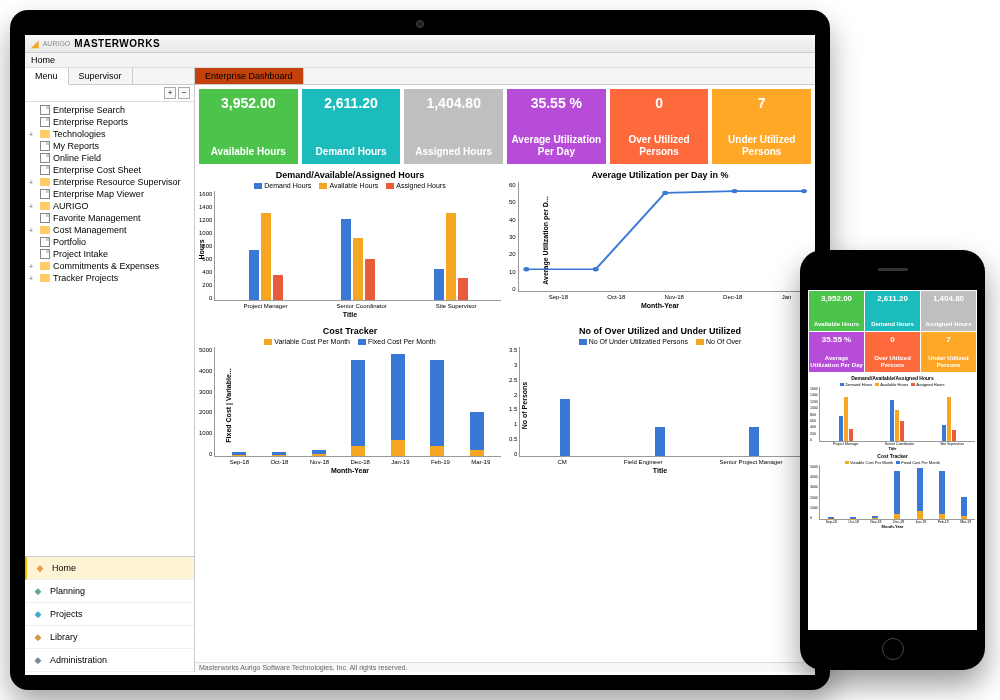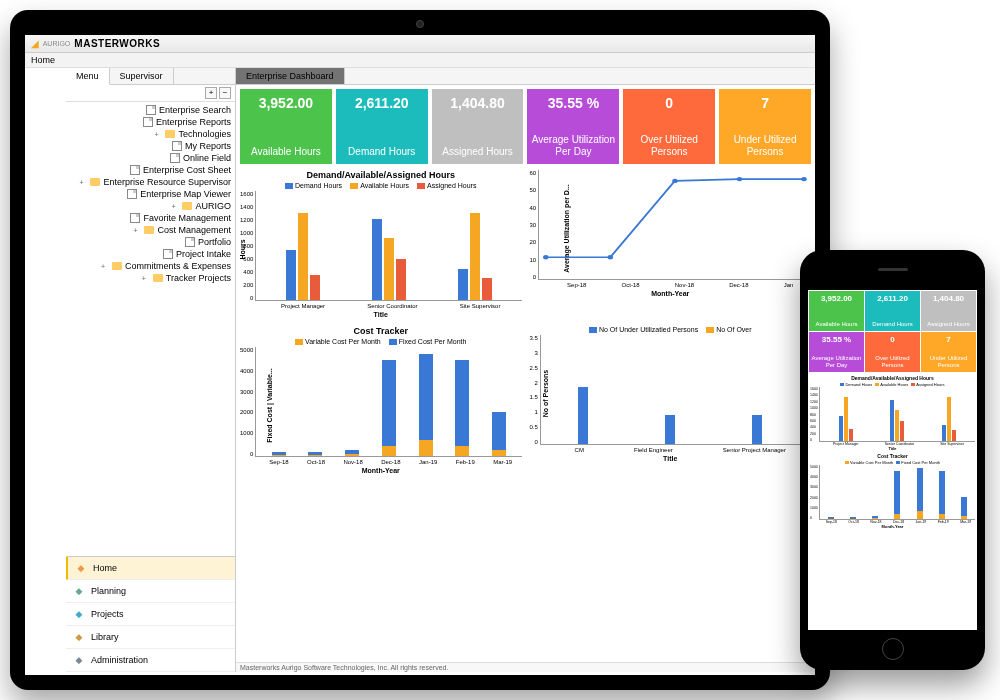--- a/index.html
+++ b/index.html
@@ -13,51 +13,51 @@
 
 .phone-frame { position: absolute; top: 250px; left: 800px; width: 185px; height: 420px; background: #000; border-radius: 22px; padding: 40px 8px 40px 8px; box-shadow: 0 15px 30px rgba(0,0,0,0.4); z-index: 100; }
 .phone-screen { width: 100%; height: 100%; background: #fff; overflow: hidden; font-size: 5px; }
 .phone-speaker { position: absolute; top: 18px; left: 50%; transform: translateX(-50%); width: 30px; height: 3px; background: #333; border-radius: 2px; }
 .phone-home { position: absolute; bottom: 10px; left: 50%; transform: translateX(-50%); width: 22px; height: 22px; border: 1.5px solid #444; border-radius: 50%; }
 
 
 .app-header { background: linear-gradient(#f7f7f7, #e8e8e8); border-bottom: 1px solid #ccc; padding: 3px 6px; display: flex; align-items: center; gap: 4px; }
 .app-logo { display: inline-block; }
 .breadcrumb-bar { background: #f3f3f3; border-bottom: 1px solid #ddd; padding: 2px 6px; font-size: 9px; }
-.app-body { display: flex; height: calc(100% - 36px); margin-left: 41px; }
+.app-body { display: flex; height: calc(100% - 36px); }
 
 
 .sidebar { width: 170px; border-right: 1px solid #ccc; display: flex; flex-direction: column; }
 .tabs-row { display: flex; border-bottom: 1px solid #ccc; background: #f5f5f5; }
 .tab { padding: 3px 10px; font-size: 9px; border-right: 1px solid #ccc; cursor: pointer; }
 .tab.active { background: #fff; border-bottom: 1px solid #fff; margin-bottom: -1px; }
 .tree-toolbar { display: flex; justify-content: flex-end; padding: 2px 4px; gap: 2px; border-bottom: 1px solid #ddd; }
 .tree-btn { width: 12px; height: 12px; border: 1px solid #aaa; font-size: 8px; text-align: center; line-height: 10px; cursor: pointer; background: #f8f8f8; }
 .tree { flex: 1; overflow: auto; padding: 2px; }
-.tree-item { display: flex; align-items: center; gap: 3px; padding: 1px 2px; font-size: 9px; cursor: pointer; white-space: nowrap; justify-content: flex-end; }
+.tree-item { display: flex; align-items: center; gap: 3px; padding: 1px 2px; font-size: 9px; cursor: pointer; white-space: nowrap; }
 .tree-icon { width: 8px; font-size: 7px; color: #666; }
 .doc-icon { width: 10px; height: 10px; background: #fff; border: 1px solid #888; position: relative; }
 .doc-icon::after { content: ''; position: absolute; top: 0; right: 0; width: 3px; height: 3px; background: #ccc; }
 .folder-icon { width: 10px; height: 8px; background: #fc6; border-radius: 1px; }
 .bottom-nav { border-top: 1px solid #ccc; }
 .nav-item { display: flex; align-items: center; gap: 5px; padding: 4px 6px; font-size: 9px; border-bottom: 1px solid #eee; cursor: pointer; }
 .nav-item.active { background: #fff3d6; border-left: 2px solid #f5b800; }
 .nav-icon { width: 14px; height: 14px; display: flex; align-items: center; justify-content: center; }
 
 
 .main { flex: 1; display: flex; flex-direction: column; overflow: hidden; }
 .main-tabs { display: flex; background: #f5f5f5; border-bottom: 1px solid #ccc; }
-.main-tab { padding: 3px 10px; font-size: 9px; border-right: 1px solid #ccc; background: #737373; }
+.main-tab { padding: 3px 10px; font-size: 9px; border-right: 1px solid #ccc; background: #c2410c; }
 .dash { flex: 1; overflow: hidden; padding: 4px; }
 
 
 .kpi-row { display: flex; gap: 4px; margin-bottom: 6px; }
 .kpi { flex: 1; color: #fff; text-align: center; padding: 6px 2px; display: flex; flex-direction: column; justify-content: space-between; min-height: 75px; }
 .kpi-value { font-size: 14px; font-weight: bold; }
-.kpi-label { font-size: 10px; font-weight: normal; line-height: 1.2; }
+.kpi-label { font-size: 10px; font-weight: bold; line-height: 1.2; }
 .kpi.sm .kpi-value { font-size: 8px; }
 .kpi.sm .kpi-label { font-size: 6px; }
 .kpi.sm { min-height: 40px; padding: 3px 1px; }
 
 
 .charts-grid { display: grid; grid-template-columns: 1fr 1fr; gap: 8px; }
 .chart-box { }
 .chart-title { text-align: center; font-weight: bold; font-size: 9px; margin-bottom: 2px; }
 .chart-legend { display: flex; justify-content: center; gap: 8px; font-size: 7px; margin-bottom: 2px; }
 .leg-item { display: flex; align-items: center; gap: 2px; }
@@ -299,20 +299,21 @@
                   </div>
                 </div>
                 <div class="x-axis">
                   <span>Project Manager</span>
                   <span>Senior Coordinator</span>
                   <span>Site Supervisor</span>
                 </div>
                 <div class="x-label">Title</div>
               </div>
               <div class="chart-box">
+                <div class="chart-title">Average Utilization per Day in %</div>
                 <div class="chart-area">
                   <div class="y-label">Average Utilization per D...</div>
                   <div class="y-axis">
                     <span>60</span>
                     <span>50</span>
                     <span>40</span>
                     <span>30</span>
                     <span>20</span>
                     <span>10</span>
                     <span>0</span>
@@ -395,20 +396,21 @@
                   <span>Oct-18</span>
                   <span>Nov-18</span>
                   <span>Dec-18</span>
                   <span>Jan-19</span>
                   <span>Feb-19</span>
                   <span>Mar-19</span>
                 </div>
                 <div class="x-label">Month-Year</div>
               </div>
               <div class="chart-box">
+                <div class="chart-title">No of Over Utilized and Under Utilized</div>
                 <div class="chart-legend">
                   <span class="leg-item">
                     <span class="leg-sw" style="background: rgb(58, 120, 214);"></span>
                     <span>No Of Under Utilizatied Persons</span>
                   </span>
                   <span class="leg-item">
                     <span class="leg-sw" style="background: rgb(245, 166, 35);"></span>
                     <span>No Of Over</span>
                   </span>
                 </div>

